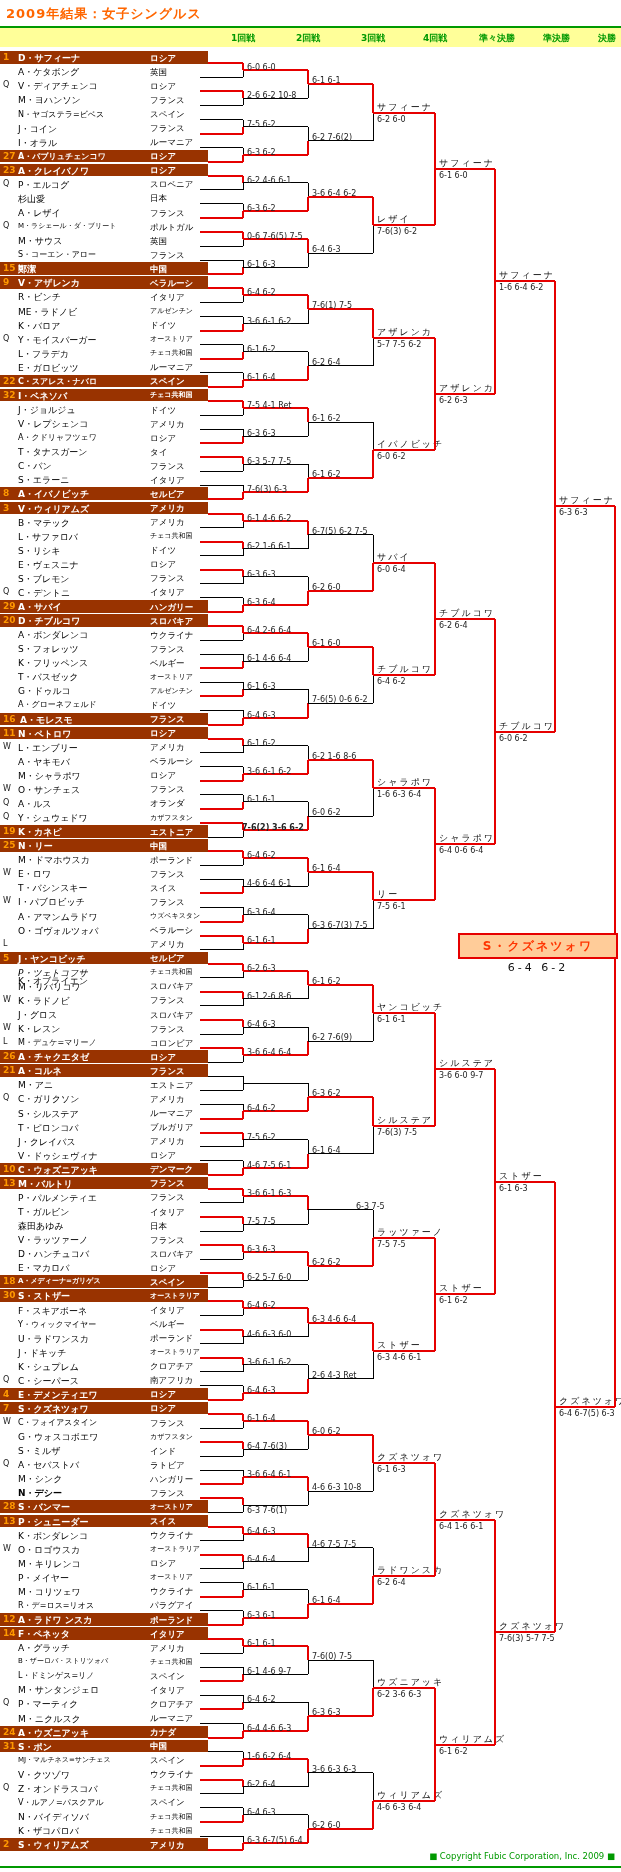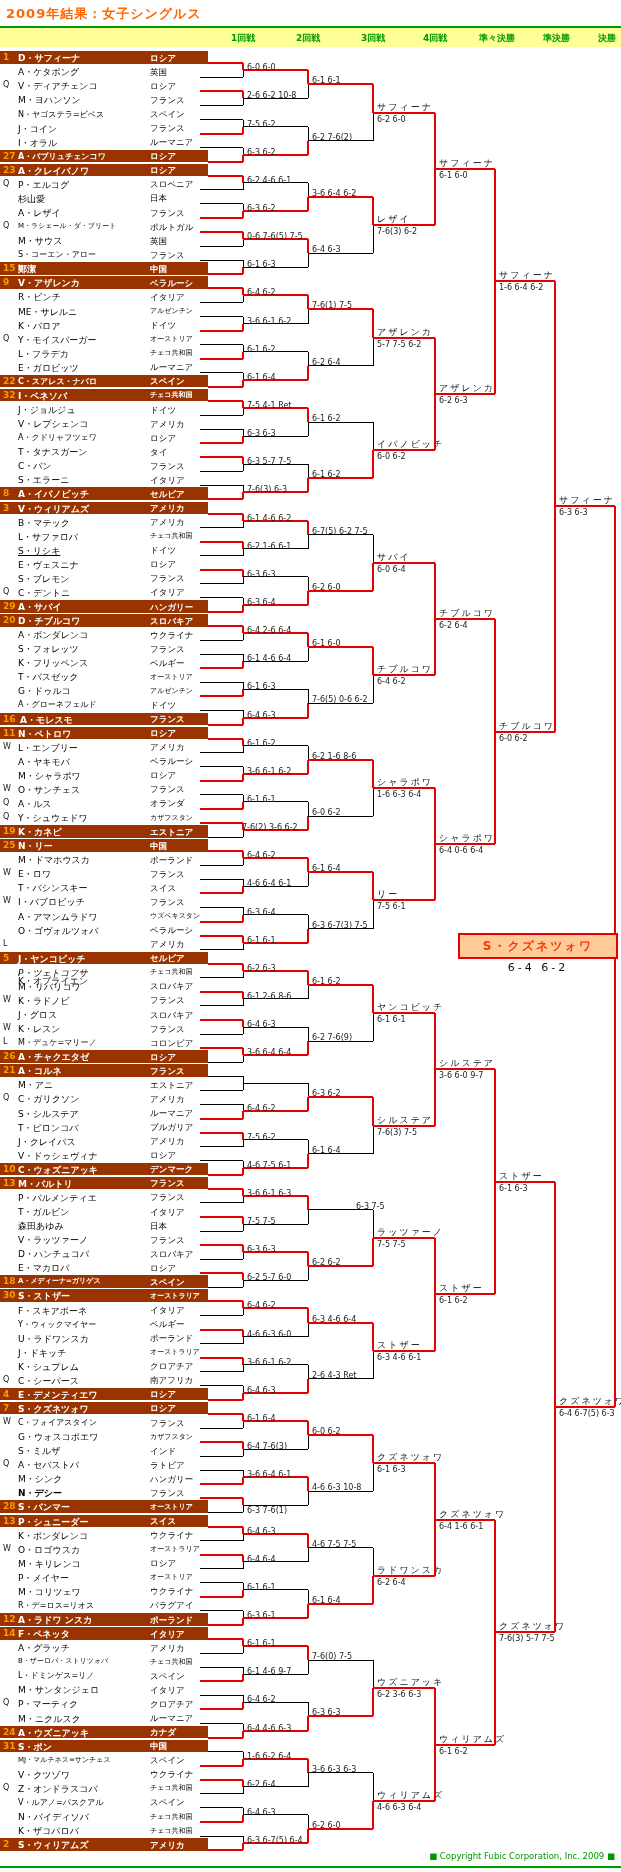--- a/index.html
+++ b/index.html
@@ -105,21 +105,21 @@
     <div class="pcountry onbar" style="left: 150px; top: 263.82px;">中国</div>
     <div class="ln" style="left: 208px; top: 273.32px; width: 35px; height: 2px; background: rgb(230, 0, 0);"></div>
     <div class="bar" style="left: 0px; top: 276.39px; width: 208px; height: 12.5px; background: rgb(153, 51, 0);"></div>
     <div class="tag seedno" style="left: 3px; top: 277.39px;">9</div>
     <div class="pname onbar" style="left: 18px; top: 277.39px;">V・アザレンカ</div>
     <div class="pcountry onbar" style="left: 150px; top: 277.89px;">ベラルーシ</div>
     <div class="ln" style="left: 208px; top: 287.39px; width: 35px; height: 2px; background: rgb(230, 0, 0);"></div>
     <div class="pname" style="left: 18px; top: 291.46px;">R・ビンチ</div>
     <div class="pcountry" style="left: 150px; top: 291.96px;">イタリア</div>
     <div class="ln" style="left: 200px; top: 301.96px; width: 43px; height: 1px; background: rgb(0, 0, 0);"></div>
-    <div class="pname" style="left: 18px; top: 305.53px;">ME・サレルニ</div>
+    <div class="pname" style="left: 18px; top: 305.53px;">ME・ラドノビ</div>
     <div class="pcountry" style="left: 150px; top: 306.03px; font-size: 7px;">アルゼンチン</div>
     <div class="ln" style="left: 200px; top: 316.03px; width: 43px; height: 1px; background: rgb(0, 0, 0);"></div>
     <div class="pname" style="left: 18px; top: 319.6px;">K・バロア</div>
     <div class="pcountry" style="left: 150px; top: 320.1px;">ドイツ</div>
     <div class="ln" style="left: 200px; top: 329.6px; width: 43px; height: 2px; background: rgb(230, 0, 0);"></div>
     <div class="tag" style="left: 3px; top: 333.67px;">Q</div>
     <div class="pname" style="left: 18px; top: 333.67px;">Y・モイスバーガー</div>
     <div class="pcountry" style="left: 150px; top: 334.17px; font-size: 7px;">オーストリア</div>
     <div class="ln" style="left: 200px; top: 344.17px; width: 43px; height: 1px; background: rgb(0, 0, 0);"></div>
     <div class="pname" style="left: 18px; top: 347.74px;">L・フラデカ</div>
@@ -165,21 +165,21 @@
     <div class="tag seedno" style="left: 3px; top: 502.51px;">3</div>
     <div class="pname onbar" style="left: 18px; top: 502.51px;">V・ウィリアムズ</div>
     <div class="pcountry onbar" style="left: 150px; top: 503.01px;">アメリカ</div>
     <div class="ln" style="left: 208px; top: 512.51px; width: 35px; height: 2px; background: rgb(230, 0, 0);"></div>
     <div class="pname" style="left: 18px; top: 516.58px;">B・マテック</div>
     <div class="pcountry" style="left: 150px; top: 517.08px;">アメリカ</div>
     <div class="ln" style="left: 200px; top: 527.08px; width: 43px; height: 1px; background: rgb(0, 0, 0);"></div>
     <div class="pname" style="left: 18px; top: 530.65px;">L・サファロバ</div>
     <div class="pcountry" style="left: 150px; top: 531.15px; font-size: 7px;">チェコ共和国</div>
     <div class="ln" style="left: 200px; top: 540.65px; width: 43px; height: 2px; background: rgb(230, 0, 0);"></div>
-    <div class="pname" style="left: 18px; top: 544.72px; text-decoration: underline;">S・リシキ</div>
+    <div class="pname" style="left: 18px; top: 544.72px;">S・リシキ</div>
     <div class="pcountry" style="left: 150px; top: 545.22px;">ドイツ</div>
     <div class="ln" style="left: 200px; top: 555.22px; width: 43px; height: 1px; background: rgb(0, 0, 0);"></div>
     <div class="pname" style="left: 18px; top: 558.79px;">E・ヴェスニナ</div>
     <div class="pcountry" style="left: 150px; top: 559.29px;">ロシア</div>
     <div class="ln" style="left: 200px; top: 568.79px; width: 43px; height: 2px; background: rgb(230, 0, 0);"></div>
     <div class="pname" style="left: 18px; top: 572.86px;">S・ブレモン</div>
     <div class="pcountry" style="left: 150px; top: 573.36px;">フランス</div>
     <div class="ln" style="left: 200px; top: 583.36px; width: 43px; height: 1px; background: rgb(0, 0, 0);"></div>
     <div class="tag" style="left: 3px; top: 586.93px;">Q</div>
     <div class="pname" style="left: 18px; top: 586.93px;">C・デントニ</div>
@@ -617,21 +617,21 @@
     <div class="ln" style="left: 242px; top: 773.805px; width: 2px; height: 7.035px; background: rgb(230, 0, 0);"></div>
     <div class="ln" style="left: 243px; top: 772.805px; width: 65px; height: 2px; background: rgb(230, 0, 0);"></div>
     <div class="score" style="left: 247px; top: 766.805px;">3-6 6-1 6-2</div>
     <div class="ln" style="left: 242.5px; top: 794.91px; width: 1px; height: 7.035px; background: rgb(0, 0, 0);"></div>
     <div class="ln" style="left: 242px; top: 801.945px; width: 2px; height: 7.035px; background: rgb(230, 0, 0);"></div>
     <div class="ln" style="left: 243px; top: 801.445px; width: 65px; height: 1px; background: rgb(0, 0, 0);"></div>
     <div class="score" style="left: 247px; top: 794.945px;">6-1 6-1</div>
     <div class="ln" style="left: 242px; top: 823.05px; width: 2px; height: 7.035px; background: rgb(230, 0, 0);"></div>
     <div class="ln" style="left: 242.5px; top: 830.085px; width: 1px; height: 7.035px; background: rgb(0, 0, 0);"></div>
     <div class="ln" style="left: 243px; top: 829.085px; width: 65px; height: 2px; background: rgb(230, 0, 0);"></div>
-    <div class="score" style="left: 242px; top: 823.085px;">7-6(2) 3-6 6-2</div>
+    <div class="score" style="left: 242px; top: 823.085px; font-weight: bold;">7-6(2) 3-6 6-2</div>
     <div class="ln" style="left: 242px; top: 851.19px; width: 2px; height: 7.035px; background: rgb(230, 0, 0);"></div>
     <div class="ln" style="left: 242.5px; top: 858.225px; width: 1px; height: 7.035px; background: rgb(0, 0, 0);"></div>
     <div class="ln" style="left: 243px; top: 857.225px; width: 65px; height: 2px; background: rgb(230, 0, 0);"></div>
     <div class="score" style="left: 247px; top: 851.225px;">6-4 6-2</div>
     <div class="ln" style="left: 242.5px; top: 879.33px; width: 1px; height: 7.035px; background: rgb(0, 0, 0);"></div>
     <div class="ln" style="left: 242px; top: 886.365px; width: 2px; height: 7.035px; background: rgb(230, 0, 0);"></div>
     <div class="ln" style="left: 243px; top: 885.865px; width: 65px; height: 1px; background: rgb(0, 0, 0);"></div>
     <div class="score" style="left: 247px; top: 879.365px;">4-6 6-4 6-1</div>
     <div class="ln" style="left: 242.5px; top: 907.47px; width: 1px; height: 7.035px; background: rgb(0, 0, 0);"></div>
     <div class="ln" style="left: 242px; top: 914.505px; width: 2px; height: 7.035px; background: rgb(230, 0, 0);"></div>

